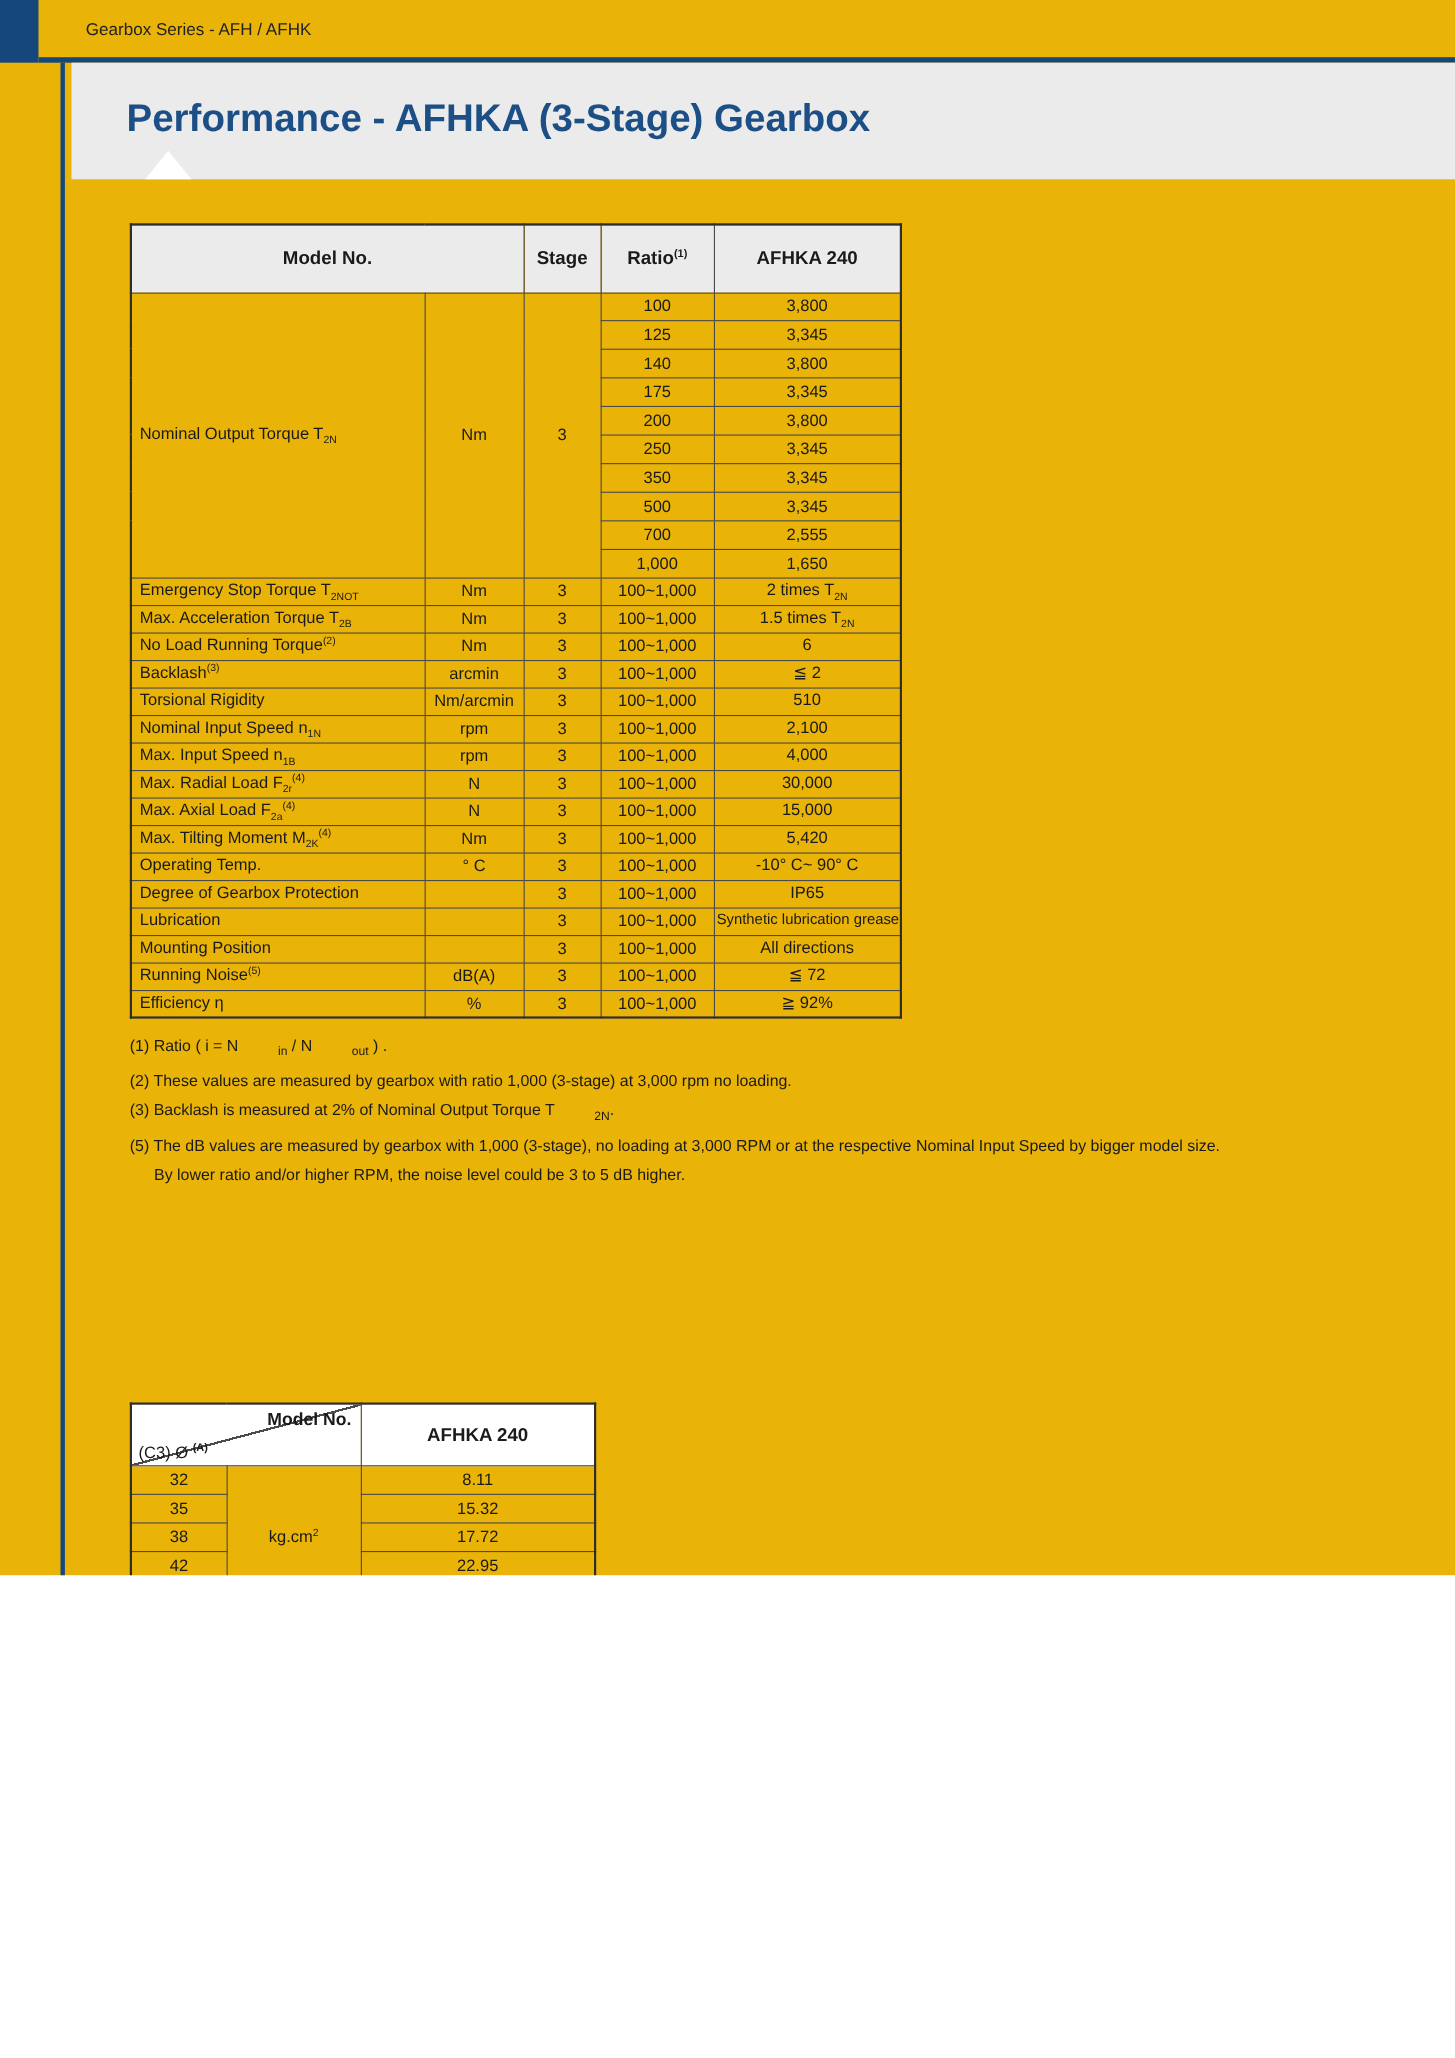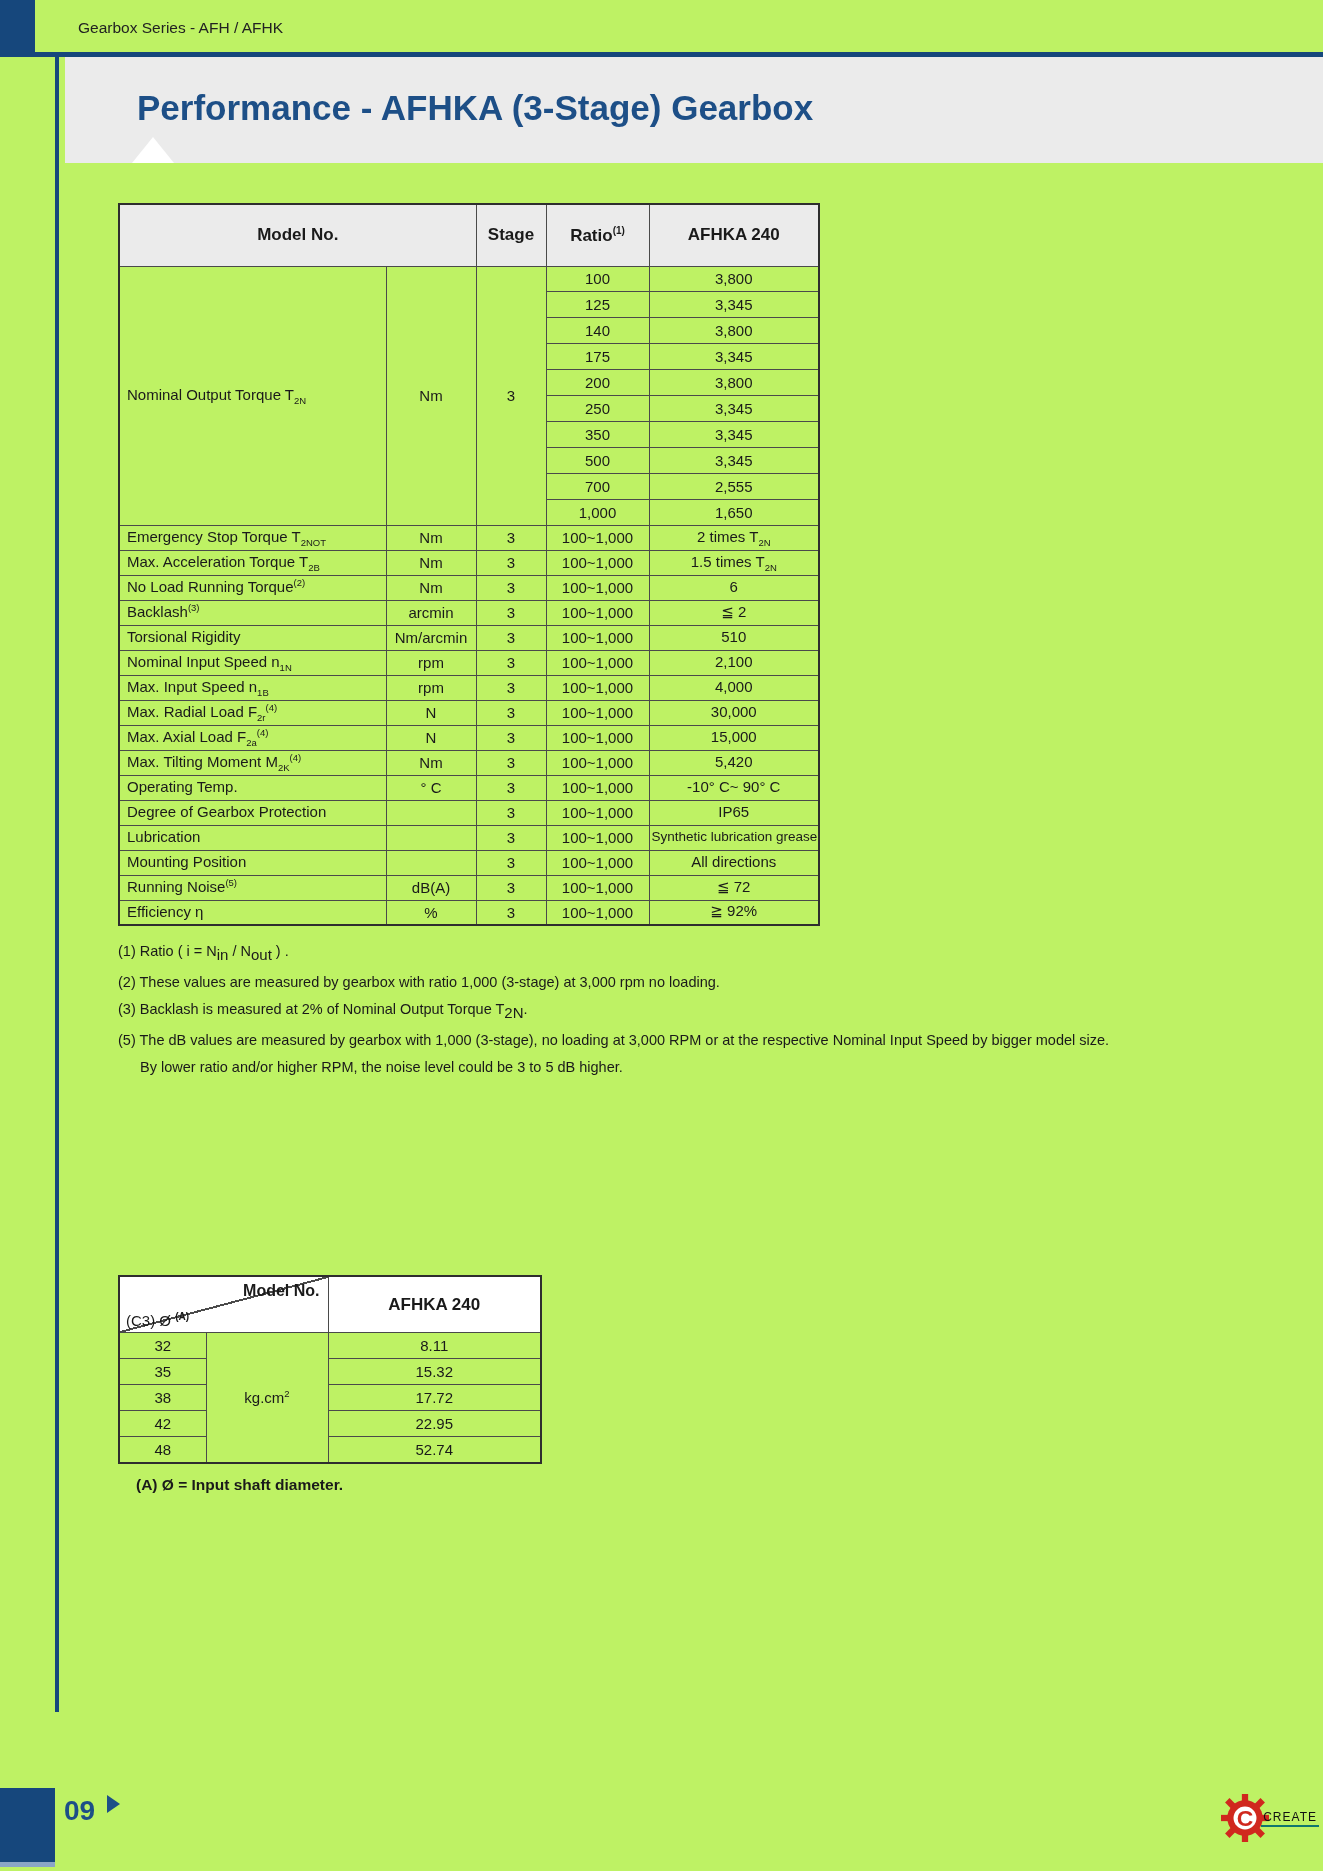--- a/index.html
+++ b/index.html
@@ -1,29 +1,29 @@
 <!DOCTYPE html>
 <html><head>
 <meta charset="utf-8">
 <style>
   * { margin:0; padding:0; box-sizing:border-box; }
   body { background:#fff; font-family:"Liberation Sans", sans-serif; }
-  .page { position:relative; width:1323px; height:1871px; background:#bef264; overflow:hidden; color:#1a1a1a; }
+  .page { position:relative; width:1323px; height:1432px; background:#eab308; overflow:hidden; color:#1a1a1a; }
 
   
   .corner-square { position:absolute; left:0; top:0; width:35px; height:57px; background:#16477c; }
   .top-rule { position:absolute; left:35px; top:52px; right:0; height:5px; background:#16477c; }
   .left-rule { position:absolute; left:55px; top:57px; width:4px; height:1655px; background:#16477c; }
   .header-label { position:absolute; left:78px; top:19px; font-size:15.5px; color:#222; }
 
   
   .band { position:absolute; background:#ebebeb; }
   .band-perf { left:65px; top:57px; width:1258px; height:106px; }
   .band-inertia { left:65px; top:1180px; width:1183px; height:70px; }
-  .band-title { color:#1d4f87; font-weight:bold; padding-left:72px; }
+  .band-title { color:#1d4f87; font-weight:bold; padding-left:50px; }
   .band-perf .band-title { font-size:35px; line-height:102px; }
   .band-inertia .band-title { font-size:32px; line-height:68px; }
   .notch { position:absolute; left:67px; bottom:0; width:0; height:0;
            border-left:21px solid transparent; border-right:21px solid transparent;
            border-bottom:26px solid #fff; }
 
   
   .spec { position:absolute; left:118px; top:203px; width:700px;
           border-collapse:collapse; table-layout:fixed; border:2px solid #2e2e2e; }
   .spec th, .spec td { border:1px solid #4a4a4a; padding:0 7px; height:25px;
@@ -34,21 +34,21 @@
   .spec tr.r td { border-top-color:#8f8f8f; height:26px;margin-left:43px; }
   .spec td.fit { font-size:13.5px; }
   sub.sb { font-size:9.5px; }
   sup.sp { font-size:9.5px; }
   th sup.sp { font-size:10px; font-weight:bold; }
 
   
   .notes { position:absolute; left:118px; top:942px; width:1100px; font-size:14.5px; color:#1a1a1a; }
   .note-line { margin-bottom:9px; line-height:18px; }
   .note-cont { padding-left:22px; }
-  .notes sub { font-size:15px; }
+  .notes sub { font-size:11px;margin-left:36px; }
 
   
   .inr { position:absolute; left:118px; top:1275px; width:422px;
          border-collapse:collapse; table-layout:fixed; border:2px solid #2e2e2e; }
   .inr th, .inr td { border:1.5px solid #4a4a4a; height:26px; font-size:15px; text-align:center; white-space:nowrap; }
   .inr th { height:55px; background:#fff; font-size:17px; }
   .diag-cell { padding:0; }
   .diag-wrap { position:relative; width:100%; height:55px;
     background:linear-gradient(to bottom right, transparent calc(50% - 1px), #4a4a4a calc(50% - 1px), #4a4a4a calc(50% + 1px), transparent calc(50% + 1px)); }
   .diag-top { position:absolute; top:5px; right:8px; font-weight:bold; font-size:16px; }

